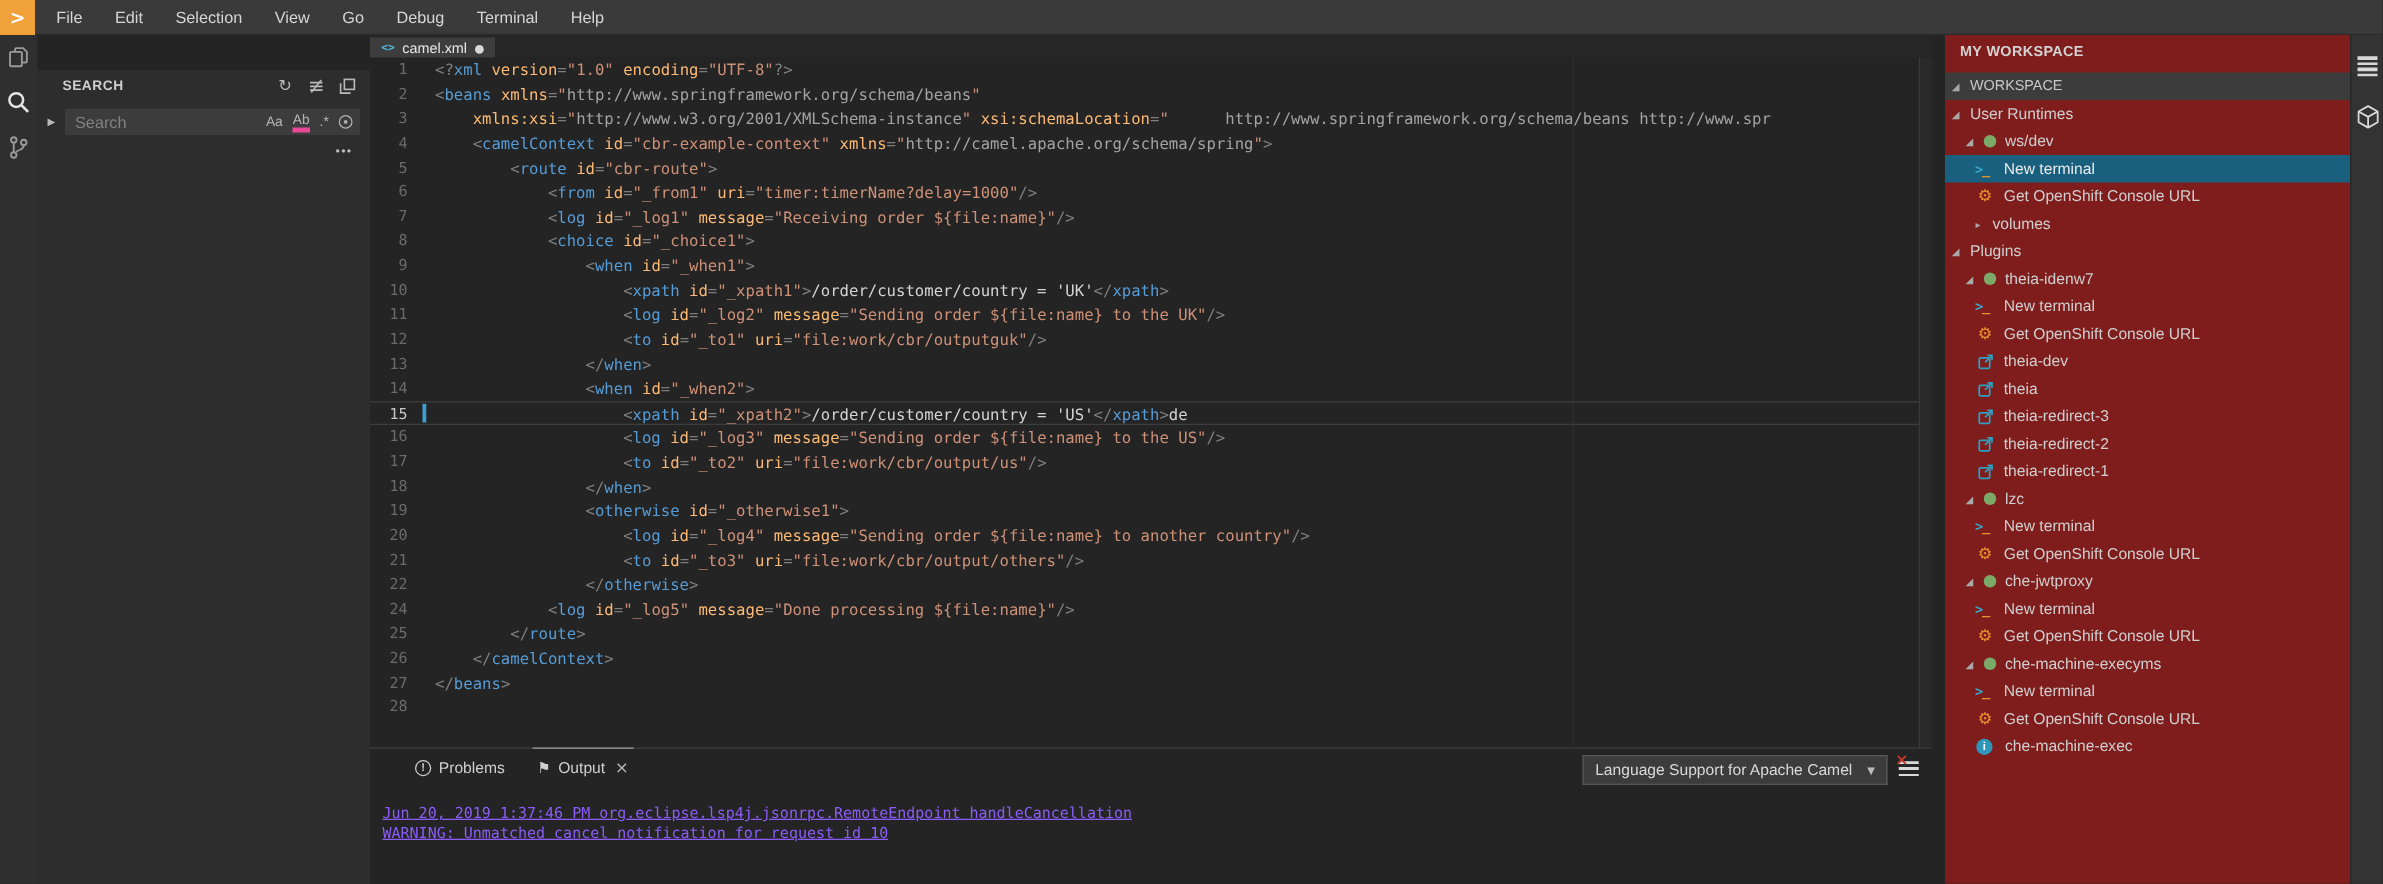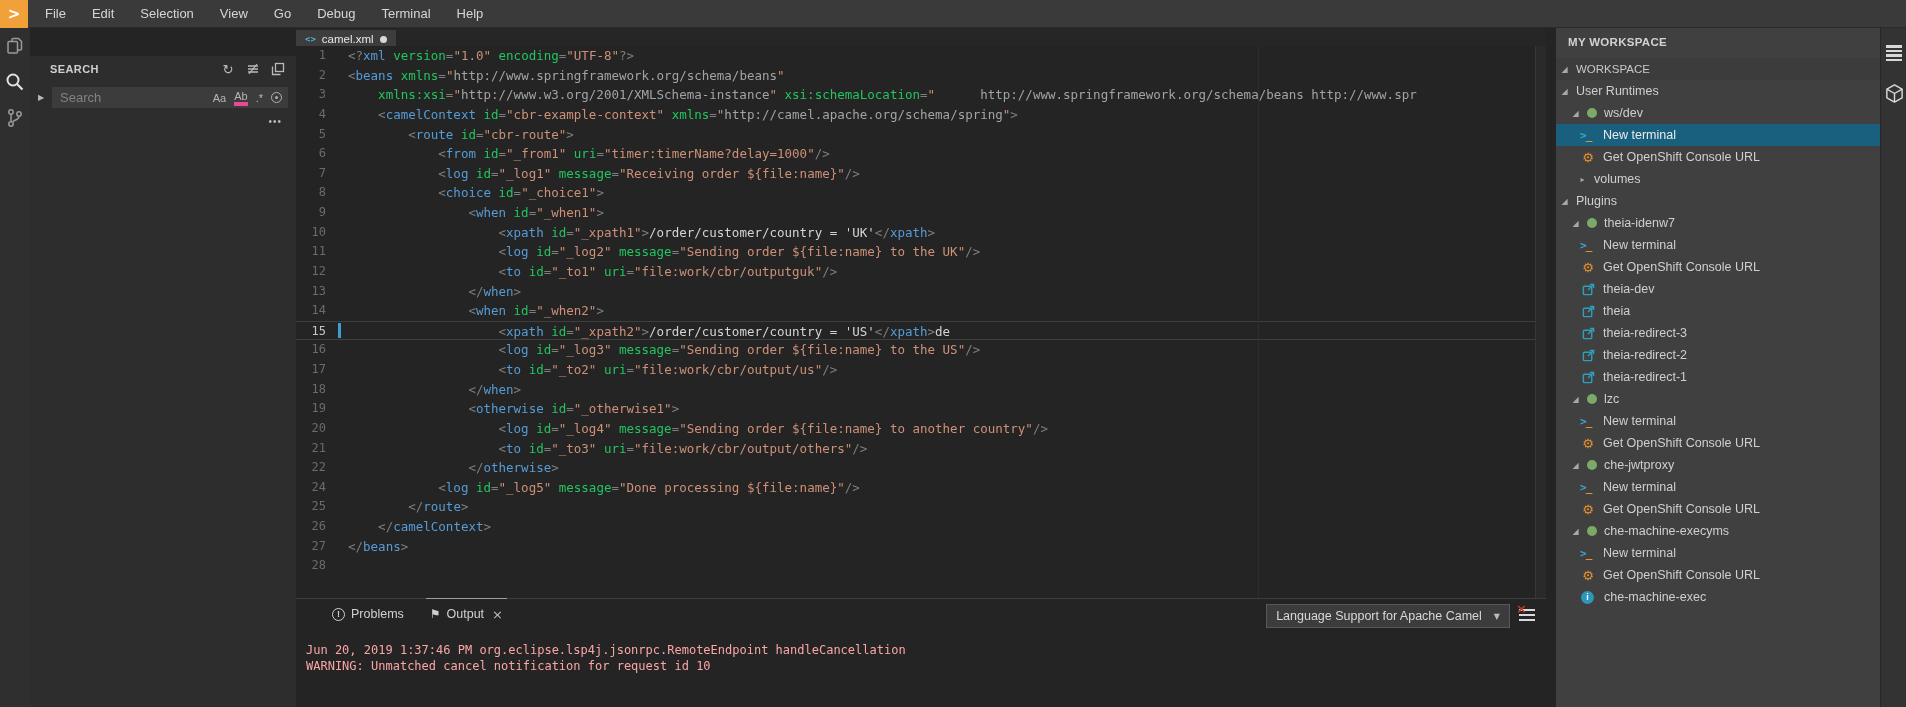--- a/index.html
+++ b/index.html
@@ -46,21 +46,21 @@
   
   .editor { position:absolute; left:296px; top:46px; width:1250px; height:552px; background:#242424; overflow:hidden; }
   .line { height:19.64px; line-height:19.5px; display:flex; white-space:pre;
           font-family:"DejaVu Sans Mono",monospace; font-size:12.5px; }
   .ln { width:40px; padding-right:10px; text-align:right; color:#6b6b6b; font-size:12px; flex:none; }
   .gut2 { width:8px; flex:none; position:relative; }
   .modbar { position:absolute; left:2px; top:1px; bottom:1px; width:3px; background:#3a9fd1; }
   .codetxt { padding-left:4px; }
   .line.active { border-top:1px solid #3e3e3e; border-bottom:1px solid #3e3e3e; }
   .line.active .ln { color:#c6c6c6; }
-  .c-p { color:#7e7e7e; } .c-t { color:#569cd6; } .c-a { color:#22c55e; }
+  .c-p { color:#7e7e7e; } .c-t { color:#569cd6; } .c-a { color:#fdba74; }
   .c-s { color:#ce9178; } .c-x { color:#d4d4d4; }
   .c-u { color:#a3a3a3; }
   .ruler { position:absolute; left:962px; top:0; bottom:0; width:1px; background:#2e2e2e; }
   .scrollstrip { position:absolute; right:0; top:0; width:11px; height:100%;
                  background:#2a2a2a; border-left:1px solid #383838; }
 
   
   .bottompanel { position:absolute; left:296px; top:598px; width:1250px; height:109px;
                  background:#242424; border-top:1px solid #3c3c3c; }
   .bp-tabs { height:30px; display:flex; align-items:center; padding-left:36px; gap:26px; }
@@ -75,24 +75,24 @@
   .tab-close { font-size:13px; color:#bdbdbd; margin-left:2px; }
   .channel { position:absolute; right:36px; top:5px; height:24px; background:#3c3c3c;
              border:1px solid #585858; display:flex; align-items:center; gap:12px;
              padding:0 9px; color:#d8d8d8; font-size:12.5px; }
   .channel .caret { font-size:8px; color:#bbbbbb; }
   .clear-out { position:absolute; right:10px; top:9px; width:17px; height:15px; }
   .clear-out .bars { position:absolute; left:0; top:1px; width:16px; height:13px;
         background:repeating-linear-gradient(#d9d9d9 0 2px, transparent 2px 5px); }
   .clear-out .redx { position:absolute; left:-3px; top:-7px; color:#c0392b; font-size:13px; font-weight:bold; }
   .bp-output { padding:13px 0 0 10px; font-family:"DejaVu Sans Mono",monospace;
-               font-size:12px; line-height:16px; color:#fca5a5; }
-
-  
-  .wspanel { position:absolute; left:1556px; top:28px; width:324px; height:679px; background:#404040; }
+               font-size:12px; line-height:16px; color:#8b5cf6;text-decoration:underline; }
+
+  
+  .wspanel { position:absolute; left:1556px; top:28px; width:324px; height:679px; background:#7f1d1d; }
   .ws-header { padding:8px 0 0 12px; font-size:11.5px; font-weight:bold; letter-spacing:.3px; color:#d2d2d2; }
   .ws-rows { position:absolute; left:0; right:0; top:30px; }
   .ws-row { height:22px; display:flex; align-items:center; font-size:12.5px; color:#cfcfcf; gap:7px; }
   .ws-row.section { background:#3c3c3c; padding-left:4px; font-size:11.5px; color:#c8c8c8; }
   .ws-row.group { padding-left:4px; }
   .ws-row.container { padding-left:15px; }
   .ws-row.collapsed { padding-left:22px; }
   .ws-row.action { padding-left:24px; }
   .ws-row.selected { background:#19607f; color:#eaeaea; }
   .exp { font-size:8px; color:#a8a8a8; width:9px; text-align:center; }

